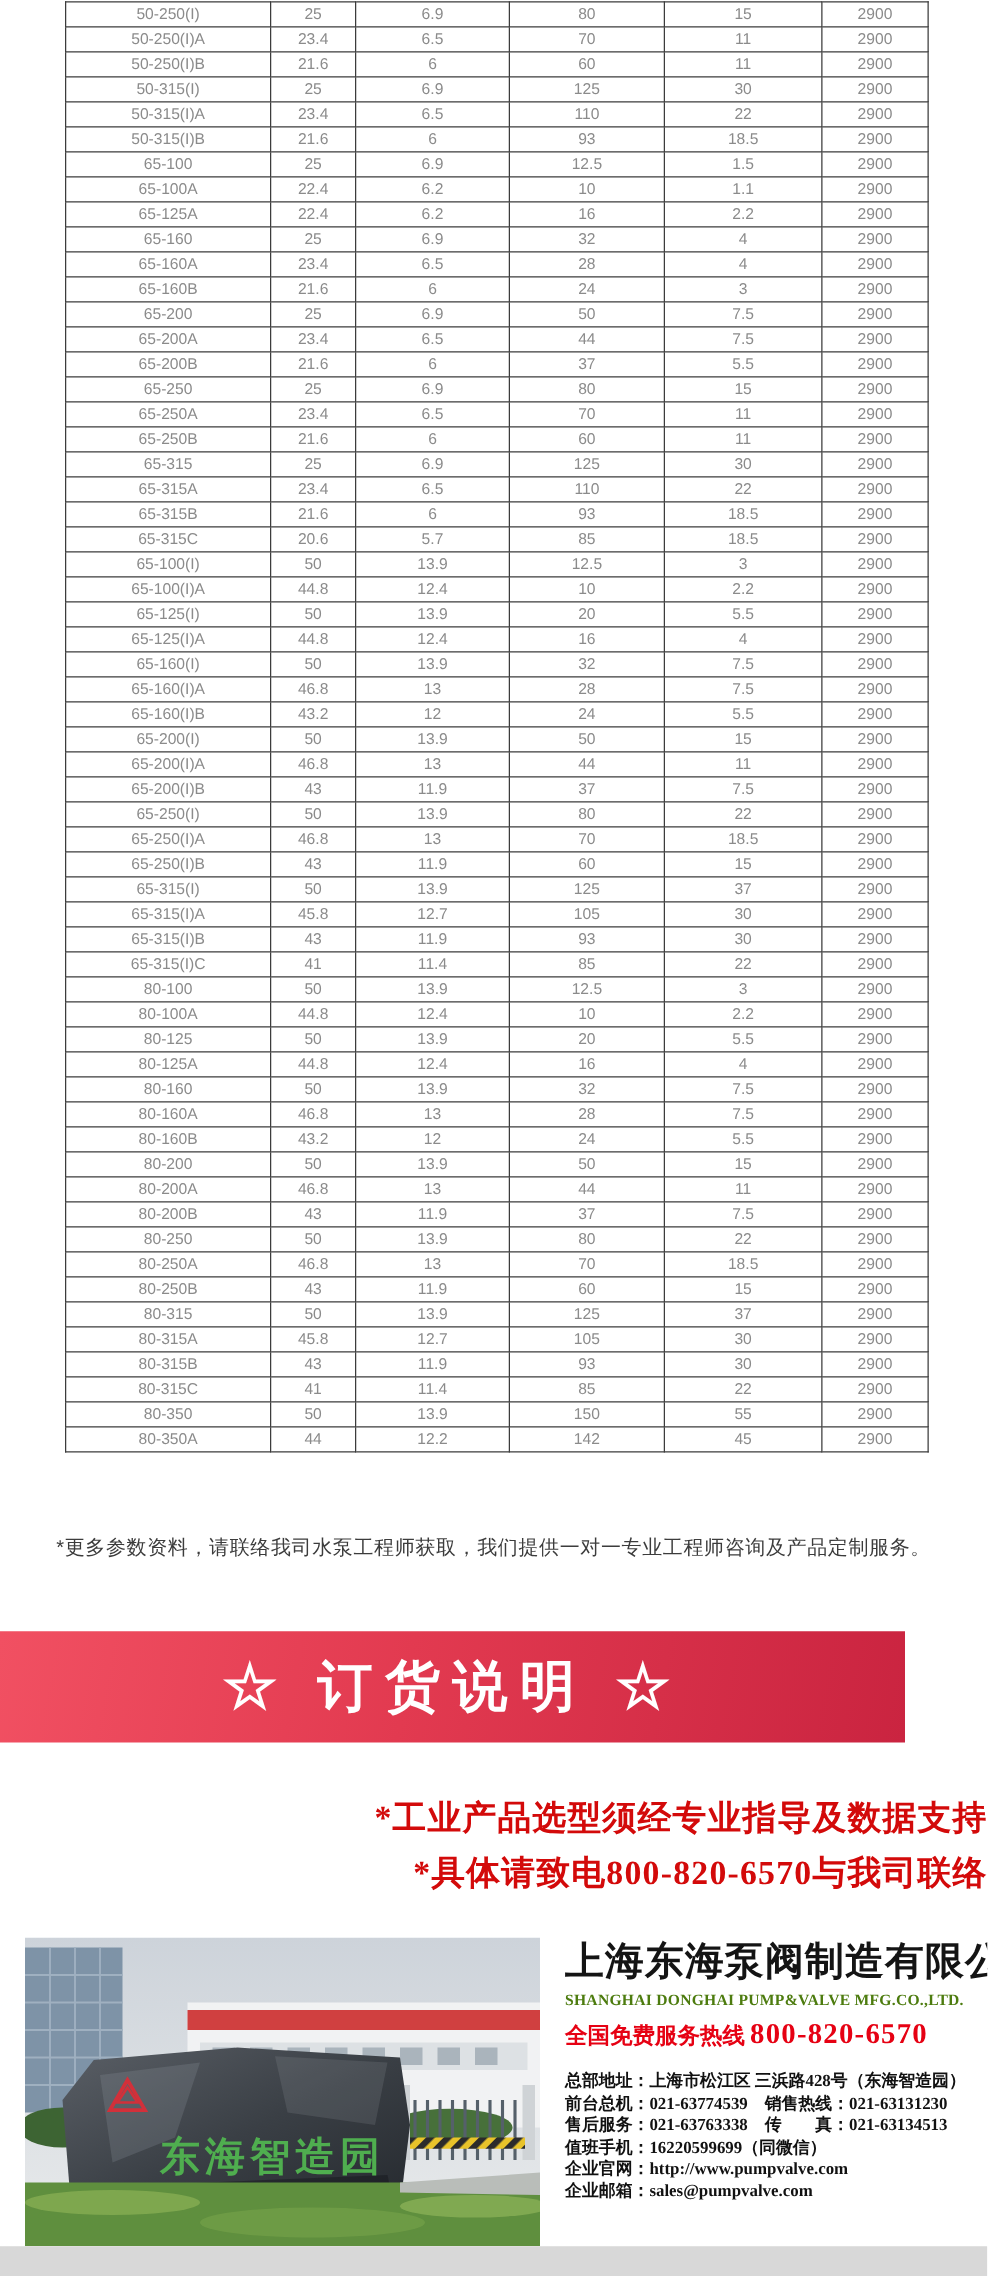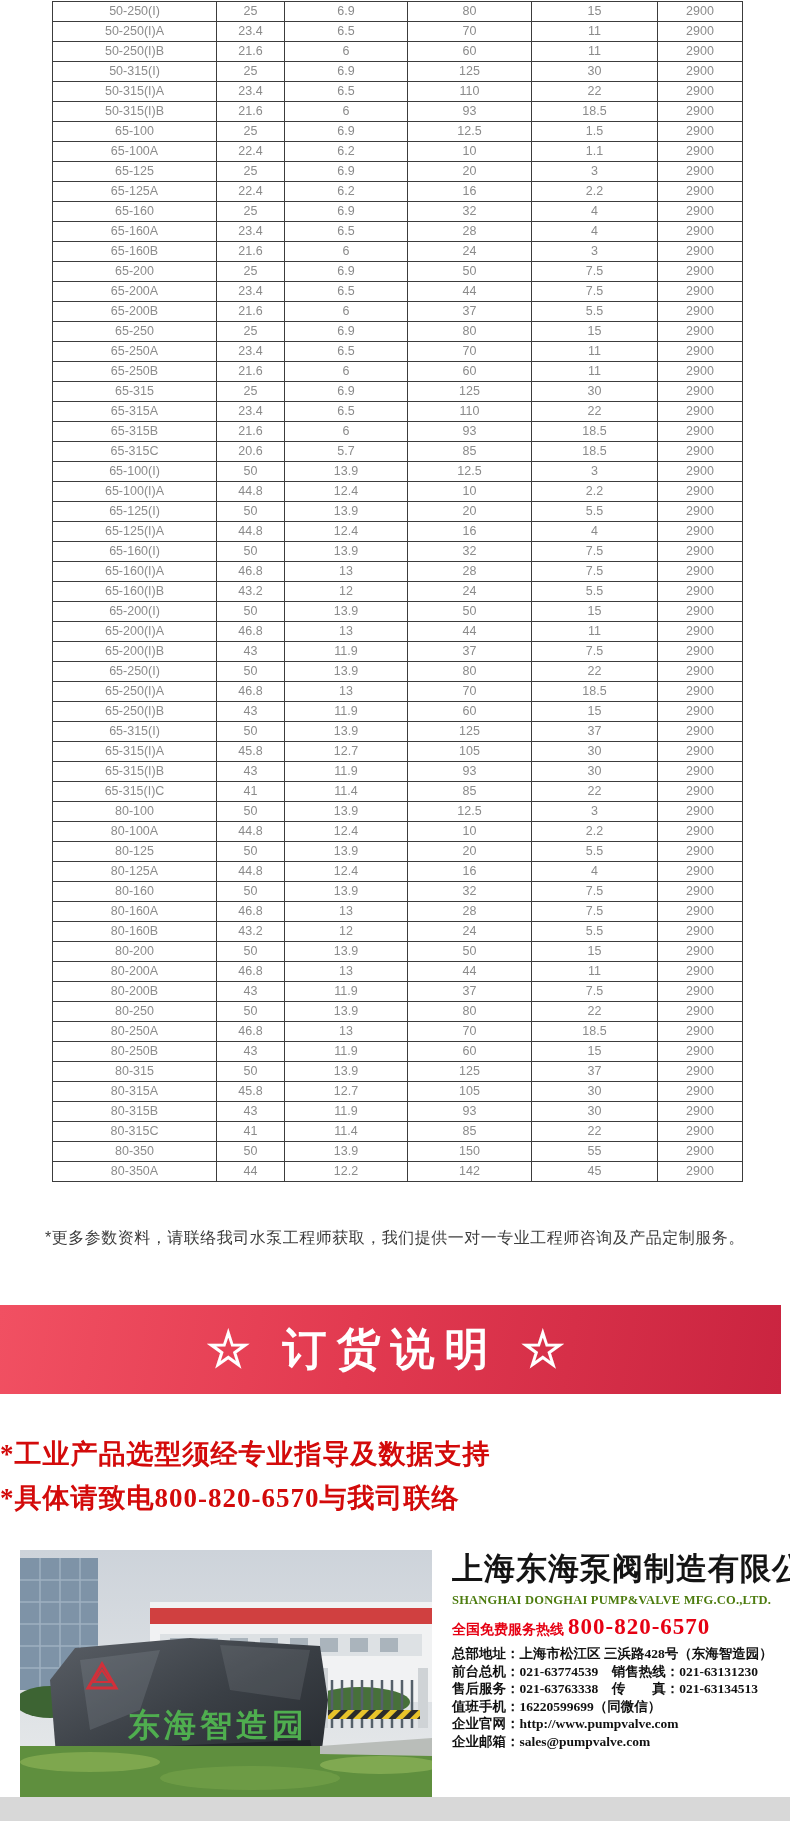--- a/index.html
+++ b/index.html
@@ -11,43 +11,43 @@
               table-layout:fixed;font-family:"Liberation Sans",sans-serif;
               font-size:12.5px;color:#8b8b8b;}
   .spec-table td{border:1px solid #3c3c3c;height:19px;line-height:19px;text-align:center;
                  padding:0;overflow:hidden;white-space:nowrap;}
 
   
   .note{position:absolute;left:45px;top:1228px;width:720px;margin:0;
         font-size:16px;color:#3c3c3c;letter-spacing:0.5px;}
 
   
-  .banner{position:absolute;left:0;top:1305px;width:781px;height:89px;
+  .banner{position:absolute;left:0;top:1305px;width:724px;height:89px;
           background:linear-gradient(100deg,#f15062 0%,#e23a50 45%,#ca2440 100%);
           display:flex;align-items:center;justify-content:center;}
   .banner-title{color:#ffffff;font-size:44px;font-weight:bold;letter-spacing:10px;
                 font-family:"Liberation Sans",sans-serif;}
 
   
-  .notices{position:absolute;left:0;top:1432px;width:790px;text-align:left;}
+  .notices{position:absolute;left:0;top:1432px;width:790px;text-align:right;}
   .notice-line{color:#d30a0a;font-weight:bold;font-size:27px;line-height:44px;
                font-family:"Liberation Serif",serif;letter-spacing:1px;}
 
   
   .photo{position:absolute;left:20px;top:1550px;width:412px;height:247px;}
   .company-info{position:absolute;left:452px;top:1548px;width:330px;}
   .cn-name{font-size:31px;font-weight:bold;color:#141414;letter-spacing:1px;
            font-family:"Liberation Sans",sans-serif;white-space:nowrap;}
   .en-name{font-size:12.5px;font-weight:bold;color:#4d7c0f;margin-top:3px;
            font-family:Liberation Serif, serif;letter-spacing:0.2px;white-space:nowrap;}
   .hotline{margin-top:6px;color:#e60113;font-weight:bold;white-space:nowrap;
            font-family:"Liberation Serif",serif;}
-  .hotline .hl-label{font-size:14px;}
+  .hotline .hl-label{font-size:18px;}
   .hotline .hl-number{font-size:23px;letter-spacing:1px;}
-  .details{margin-top:5px;}
+  .details{margin-top:16px;}
   .detail-line{font-size:13.5px;font-weight:bold;color:#111111;line-height:17.5px;
                font-family:"Liberation Serif",serif;white-space:nowrap;}
 
   
   .bottom-strip{position:absolute;left:0;top:1797px;width:790px;height:24px;background:#d8d8d8;}
 </style>
 </head>
 <body>
 
 <div class="page">
@@ -117,28 +117,20 @@
           <td>12.5</td>
           <td>1.5</td>
           <td>2900</td>
         </tr>
         <tr>
           <td>65-100A</td>
           <td>22.4</td>
           <td>6.2</td>
           <td>10</td>
           <td>1.1</td>
-          <td>2900</td>
-        </tr>
-        <tr>
-          <td>65-125</td>
-          <td>25</td>
-          <td>6.9</td>
-          <td>20</td>
-          <td>3</td>
           <td>2900</td>
         </tr>
         <tr>
           <td>65-125A</td>
           <td>22.4</td>
           <td>6.2</td>
           <td>16</td>
           <td>2.2</td>
           <td>2900</td>
         </tr>

